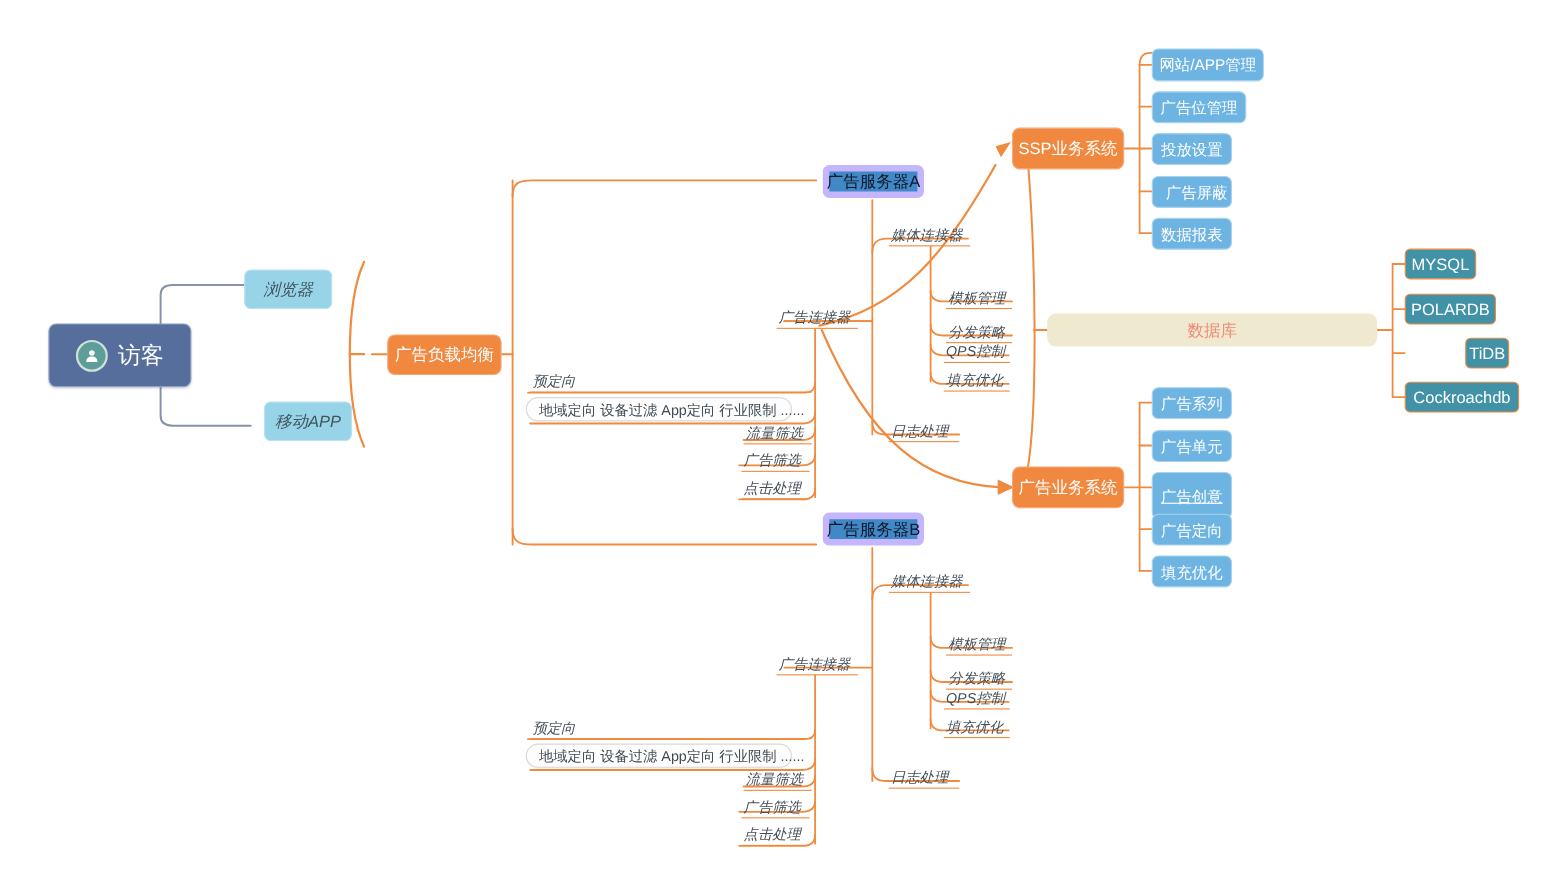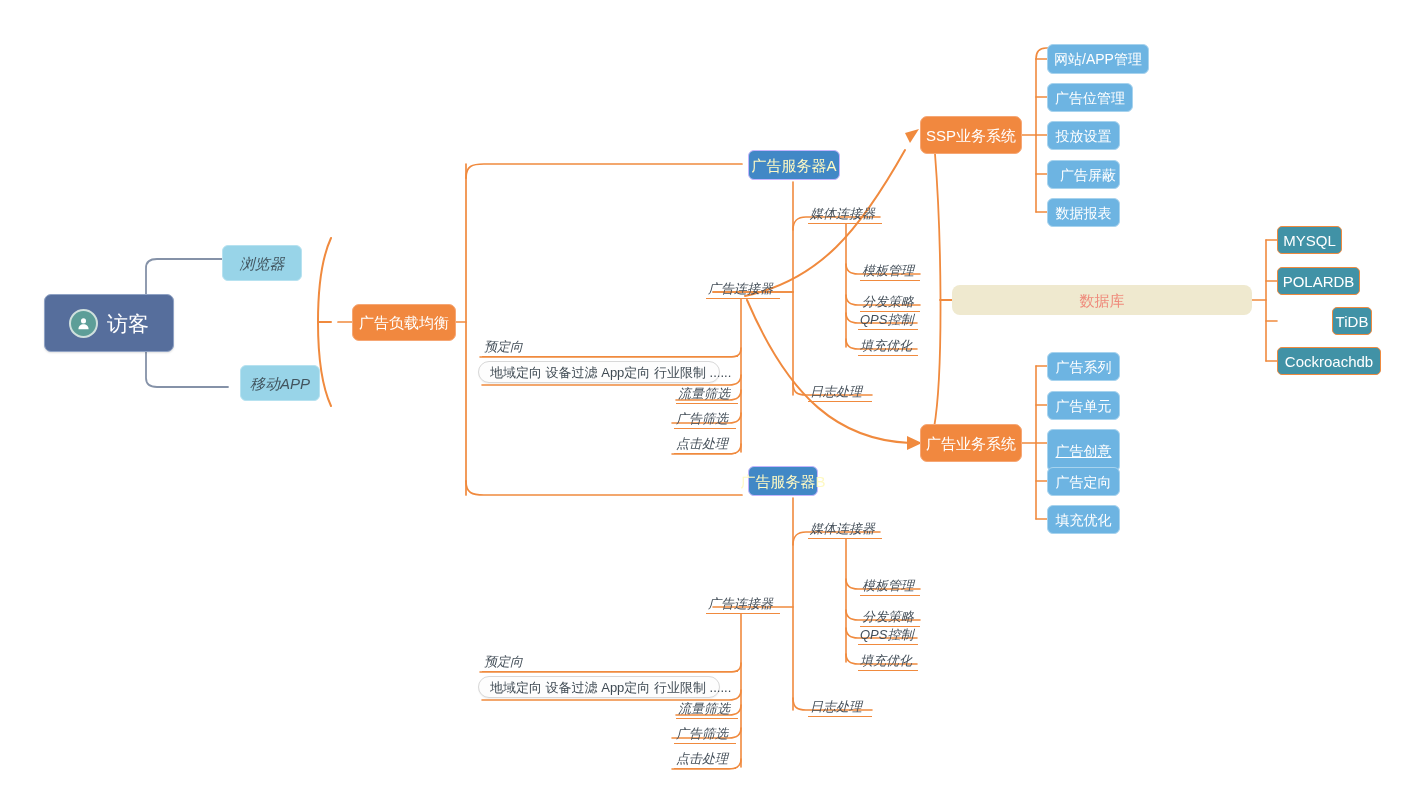--- a/index.html
+++ b/index.html
@@ -78,23 +78,23 @@
     border: 1px solid #f6a775;
     border-radius: 7px;
     color: #ffffff;
     font-size: 15px;
     padding: 0 12px;
   }
 
   
   .n-server {
     background: #4188c6;
-    border: 1px solid #c4b5fd;
+    border: 6px solid #c4b5fd;
     border-radius: 6px;
-    color: #fef9c3;
+    color: #0f172a;
     font-size: 15px;
     padding: 0 11px;
   }
 
   
   .n-leaf {
     background: #6db4e2;
     border: 1px solid #a7d3ee;
     border-radius: 6px;
     color: #ffffff;
@@ -283,21 +283,21 @@
     <span>移动APP</span>
   </div>
 
   <div class="node n-orange" style="left:352px; top:304px; width:104px; height:37px;">
     <span>广告负载均衡</span>
   </div>
 
   <div class="node n-server" style="left:748px; top:150px; width:92px; height:30px;">
     <span>广告服务器A</span>
   </div>
-  <div class="node n-server" style="left:748px; top:466px; width:70px; height:30px;">
+  <div class="node n-server" style="left:748px; top:466px; width:92px; height:30px;">
     <span>广告服务器B</span>
   </div>
 
   <div class="node n-text" style="left:808px; top:206px; width:74px; height:18px; border-bottom:1.6px solid #f08a3e;">
     <span>媒体连接器</span>
   </div>
 
   <div class="node n-text" style="left:860px; top:263px; width:60px; height:18px; border-bottom:1.6px solid #f08a3e;">
     <span>模板管理</span>
   </div>

